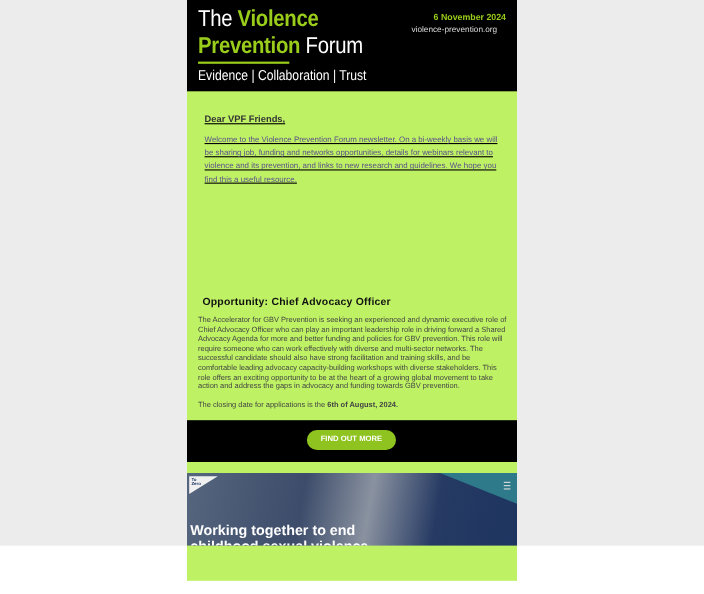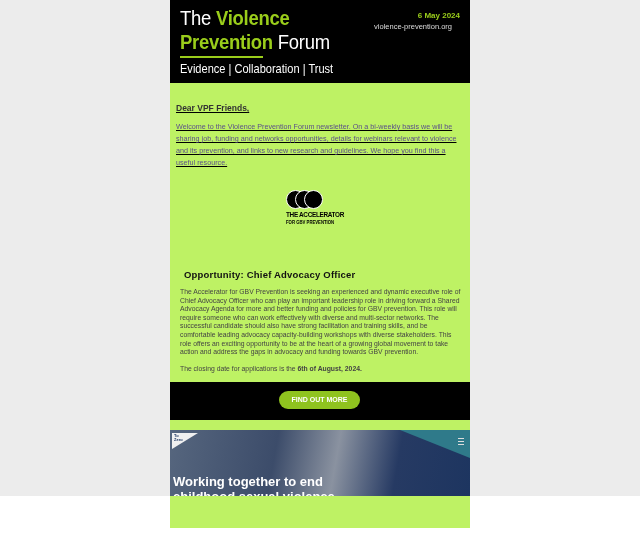--- a/index.html
+++ b/index.html
@@ -7,21 +7,21 @@
   .bg-gray { position:absolute; left:0; top:0; width:640px; height:496px; background:#ececec; }
   .email { position:absolute; left:170px; top:0; width:300px; height:528px; background:#bef264; overflow:hidden;text-decoration:underline; }
   .header { position:relative; height:83px; background:#000; }
   .title { position:absolute; left:10px; top:6px; font-family:"Liberation Sans", sans-serif; font-size:21px; line-height:24px; color:#fff; letter-spacing:-0.3px; transform:scaleX(0.88); transform-origin:left top; }
   .title .g { color:#9acd1b; font-weight:bold; }
   .title .row2 .g { font-weight:bold; }
   .divider { position:absolute; left:10px; top:56px; width:83px; height:2px; background:#9acd1b; }
   .tagline { position:absolute; left:10px; top:61px; font-size:13px; color:#fff; transform:scaleX(0.85); transform-origin:left top; white-space:nowrap; }
   .date { position:absolute; right:10px; top:11px; font-size:8px; font-weight:bold; color:#9acd1b; }
   .site { position:absolute; right:18px; top:22px; font-size:7.5px; color:#ddd; }
-  .content { padding:0 6px;margin-top:20px; }
+  .content { padding:0 16px;margin-top:20px; }
   .greeting { margin-top:18px; font-size:8.5px; font-weight:bold; color:#333; }
   .intro { margin-top:8px; font-size:7.2px; line-height:12px; color:#5a4f8a; }
   .logo { position:absolute; left:116px; top:190px; width:70px; height:40px; }
   .circles { position:relative; height:18px; }
   .circles span { position:absolute; top:0; width:17px; height:17px; border-radius:50%; background:#000; border:1px solid #fff; }
   .logo .l1 { font-size:8px; font-weight:bold; color:#000; letter-spacing:-0.4px; margin-top:2px; white-space:nowrap; transform:scaleX(0.8); transform-origin:left top; }
   .logo .l2 { font-size:5px; font-weight:bold; color:#000; white-space:nowrap; transform:scaleX(0.85); transform-origin:left top; }
   .opp { position:absolute; left:10px; top:265px; width:282px; }
   .opp h2 { margin:4px; font-size:9.5px; font-weight:bold; color:#111; letter-spacing:0.2px; }
   .opp p { margin:8px 0 0 0; font-size:6.8px; line-height:8.6px; color:#444; }
@@ -41,38 +41,29 @@
 <div class="bg-gray"></div>
 
 <div class="email">
   <div class="header">
     <div class="title">
       <div><span>The </span><span class="g">Violence</span></div>
       <div class="row2"><span class="g">Prevention</span><span> Forum</span></div>
     </div>
     <div class="divider"></div>
     <div class="tagline">Evidence | Collaboration | Trust</div>
-    <div class="date">6 May 2024</div>
+    <div class="date">6 November 2024</div>
     <div class="site">violence-prevention.org</div>
   </div>
 
   <div class="content">
     <div class="greeting">Dear VPF Friends,</div>
     <div class="intro">Welcome to the Violence Prevention Forum newsletter. On a bi-weekly basis we will be sharing job, funding and networks opportunities, details for webinars relevant to violence and its prevention, and links to new research and guidelines. We hope you find this a useful resource.</div>
   </div>
 
-  <div class="logo">
-    <div class="circles">
-      <span style="left:0"></span>
-        <span style="left:9px"></span>
-        <span style="left:18px"></span>
-    </div>
-    <div class="l1">THE ACCELERATOR</div>
-    <div class="l2">FOR GBV PREVENTION</div>
-  </div>
 
   <div class="opp">
     <h2>Opportunity: Chief Advocacy Officer</h2>
     <p>The Accelerator for GBV Prevention is seeking an experienced and dynamic executive role of Chief Advocacy Officer who can play an important leadership role in driving forward a Shared Advocacy Agenda for more and better funding and policies for GBV prevention. This role will require someone who can work effectively with diverse and multi-sector networks. The successful candidate should also have strong facilitation and training skills, and be comfortable leading advocacy capacity-building workshops with diverse stakeholders. This role offers an exciting opportunity to be at the heart of a growing global movement to take action and address the gaps in advocacy and funding towards GBV prevention.</p>
     <p><span>The closing date for applications is the </span><b>6th of August, 2024.</b></p>
   </div>
 
   <div class="cta-band">
     <button class="cta">FIND OUT MORE</button>
   </div>

